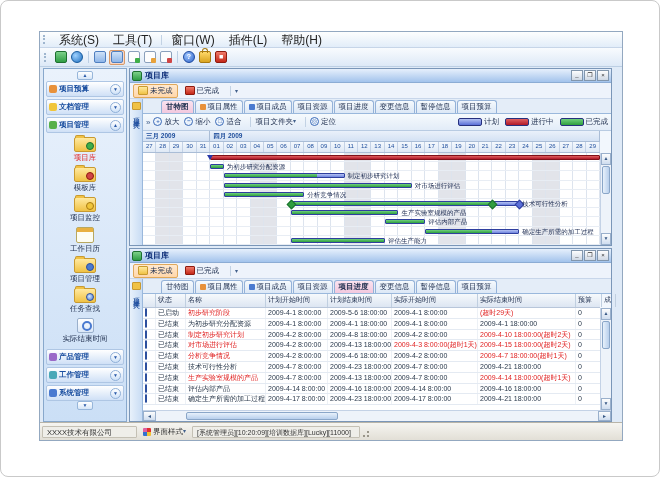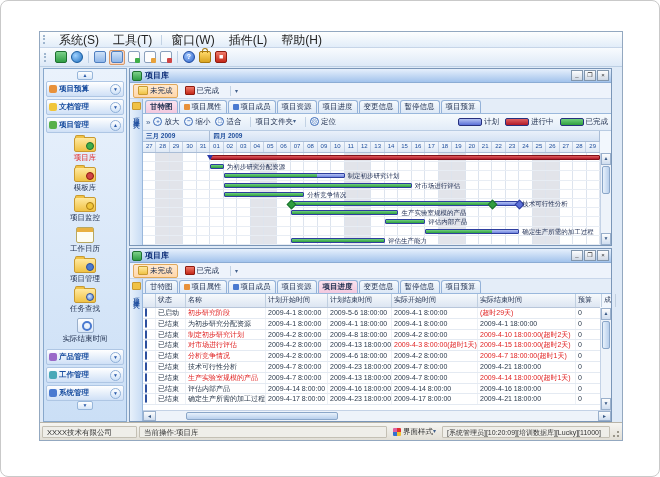--- a/index.html
+++ b/index.html
@@ -73,21 +73,21 @@
   .fico{width:8px;height:7px;border-radius:1px;margin-right:2px;}
   .fico-folder{background:linear-gradient(#ffe9a0,#f0c245);border:1px solid #c89a30;}
   .fico-done{background:linear-gradient(#f07a6a,#c42818);border:1px solid #8f1a0e;}
   .f-sep{width:1px;height:10px;background:#c2d2e4;margin:0 4px;}
   .f-dd{font-size:6px;color:#43618c;}
   .p-content{flex:1;display:flex;min-height:0;}
   .vtab{width:12px;flex:none;background:linear-gradient(90deg,#e8f1fb,#c8dcf4);border-right:1px solid #9ab8dc;display:flex;flex-direction:column;align-items:center;padding-top:3px;}
   .vtab .vt-ico{width:7px;height:6px;background:#f0c245;border:1px solid #c89a30;border-radius:1px;margin-bottom:2px;}
   .vtab .vt-txt{writing-mode:vertical-rl;font-size:7px;color:#1a4a9c;letter-spacing:1px;}
   .p-col{flex:1;display:flex;flex-direction:column;min-width:0;}
-  .tabs{height:14px;flex:none;display:flex;align-items:flex-end;padding-left:2px;border-bottom:1px solid #9ab8dc;background:#e4edf8;}
+  .tabs{height:14px;flex:none;display:flex;align-items:flex-end;padding-left:18px;border-bottom:1px solid #9ab8dc;background:#e4edf8;}
   .tab{height:12px;display:flex;align-items:center;padding:0 4px;margin-right:1px;font-size:7.5px;color:#203050;background:linear-gradient(#f6fafd,#dce8f6);border:1px solid #94b2d8;border-bottom:none;border-radius:3px 3px 0 0;white-space:nowrap;}
   .tab.active{background:linear-gradient(#fbe3f0,#f2c8de);font-weight:bold;}
   .tab .tico{width:6px;height:6px;border-radius:1px;margin-right:2px;}
   .tico-prop{background:#e8913a;} .tico-member{background:#4a7ad0;}
   
   .g-toolbar{height:16px;flex:none;display:flex;align-items:center;background:linear-gradient(#f6fafd,#e2ecf8);border-bottom:1px solid #b8cbe2;font-size:7.5px;color:#203050;padding:0 3px;}
   .gt-ov{color:#43618c;font-size:8px;margin-right:3px;}
   .gtb{display:flex;align-items:flex-start;margin-right:5px;white-space:nowrap;}
   .mag{width:7px;height:7px;border:1.5px solid #3a6ab8;border-radius:50%;position:relative;margin-right:2px;font-size:6px;line-height:6px;text-align:center;color:#3a6ab8;font-weight:bold;}
   .gt-sep{width:1px;height:10px;background:#c2d2e4;margin:0 4px;}
@@ -673,21 +673,20 @@
                   <div class="hs-fill"></div>
                   <div class="hs-btn">►</div>
                 </div>
               </div>
             </div>
           </div>
         </div>
     </div>
     <div class="statusbar">
       <div class="sb-sec company">XXXX技术有限公司</div>
-      <div class="sb-sec op">当前操作:项目库</div>
       <div class="sb-sec style">
         <span class="style-ico"></span>
         <span>界面样式</span>
         <span class="f-dd">▾</span>
       </div>
       <div class="sb-sec session">[系统管理员][10:20:09][培训数据库][Lucky][11000]</div>
       <div class="grip2"></div>
     </div>
   </div>
 </div>

